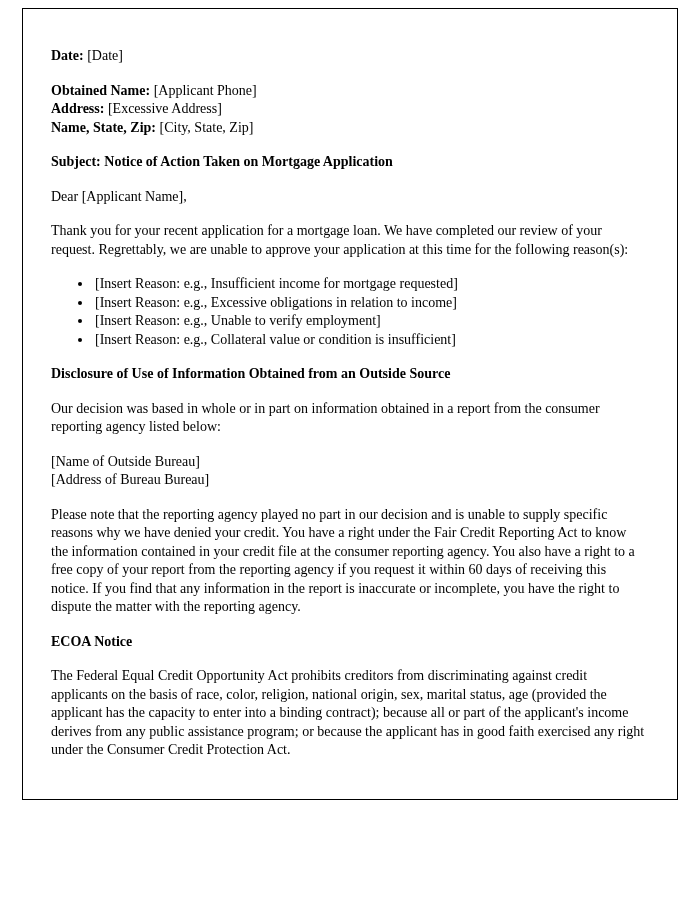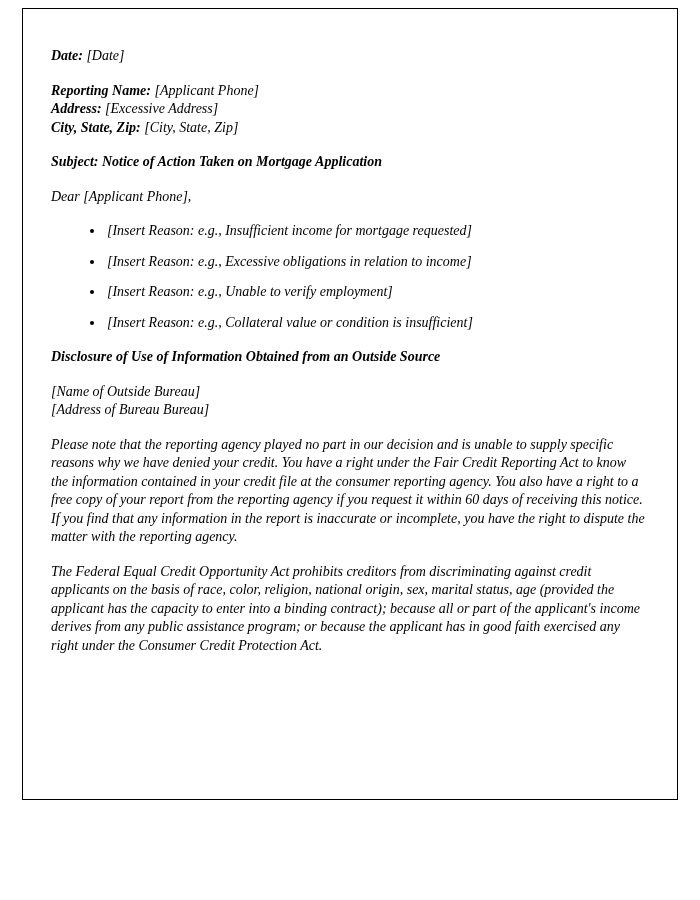--- a/index.html
+++ b/index.html
@@ -25,84 +25,85 @@
     overflow: hidden;
     background: #ffffff;
   }
   .content {
     padding: 38px 28px 16px 28px;
     font-size: 14px;
     line-height: 18.5px;
   }
   .para {
     margin: 0 3px 16px 0;
-    font-style: italic;
   }
   .line {
     margin: 0;
   }
   .bold {
     font-weight: bold;
   }
   ul.reason-list {
     margin: 0 0 16px 0;
     padding-left: 42px;
     list-style-type: disc;
   }
   ul.reason-list li {
-    margin: 12px;
+    margin: 0;
     padding-left: 2px;
-    font-style: italic;
   }
 </style>
 </head>
 <body>
 
 <div class="page-border">
   <div class="content">
 
     <div class="para">
       <span class="bold">Date:</span>
       <span>[Date]</span>
     </div>
 
     <div class="para">
       <div class="line">
-        <span class="bold">Reporting Name:</span>
+        <span class="bold">Obtained Name:</span>
         <span>[Applicant Phone]</span>
       </div>
       <div class="line">
         <span class="bold">Address:</span>
         <span>[Excessive Address]</span>
       </div>
       <div class="line">
-        <span class="bold">City, State, Zip:</span>
+        <span class="bold">Name, State, Zip:</span>
         <span>[City, State, Zip]</span>
       </div>
     </div>
 
     <div class="para bold">Subject: Notice of Action Taken on Mortgage Application</div>
 
-    <div class="para">Dear [Applicant Phone],</div>
+    <div class="para">Dear [Applicant Name],</div>
 
+    <div class="para">Thank you for your recent application for a mortgage loan. We have completed our review of your request. Regrettably, we are unable to approve your application at this time for the following reason(s):</div>
 
     <ul class="reason-list">
       <li>[Insert Reason: e.g., Insufficient income for mortgage requested]</li>
       <li>[Insert Reason: e.g., Excessive obligations in relation to income]</li>
       <li>[Insert Reason: e.g., Unable to verify employment]</li>
       <li>[Insert Reason: e.g., Collateral value or condition is insufficient]</li>
     </ul>
 
     <div class="para bold">Disclosure of Use of Information Obtained from an Outside Source</div>
 
+    <div class="para">Our decision was based in whole or in part on information obtained in a report from the consumer reporting agency listed below:</div>
 
     <div class="para">
       <div class="line">[Name of Outside Bureau]</div>
       <div class="line">[Address of Bureau Bureau]</div>
     </div>
 
     <div class="para">Please note that the reporting agency played no part in our decision and is unable to supply specific reasons why we have denied your credit. You have a right under the Fair Credit Reporting Act to know the information contained in your credit file at the consumer reporting agency. You also have a right to a free copy of your report from the reporting agency if you request it within 60 days of receiving this notice. If you find that any information in the report is inaccurate or incomplete, you have the right to dispute the matter with the reporting agency.</div>
 
+    <div class="para bold">ECOA Notice</div>
 
     <div class="para">The Federal Equal Credit Opportunity Act prohibits creditors from discriminating against credit applicants on the basis of race, color, religion, national origin, sex, marital status, age (provided the applicant has the capacity to enter into a binding contract); because all or part of the applicant's income derives from any public assistance program; or because the applicant has in good faith exercised any right under the Consumer Credit Protection Act.</div>
 
   </div>
 </div>
 
 </body></html>

